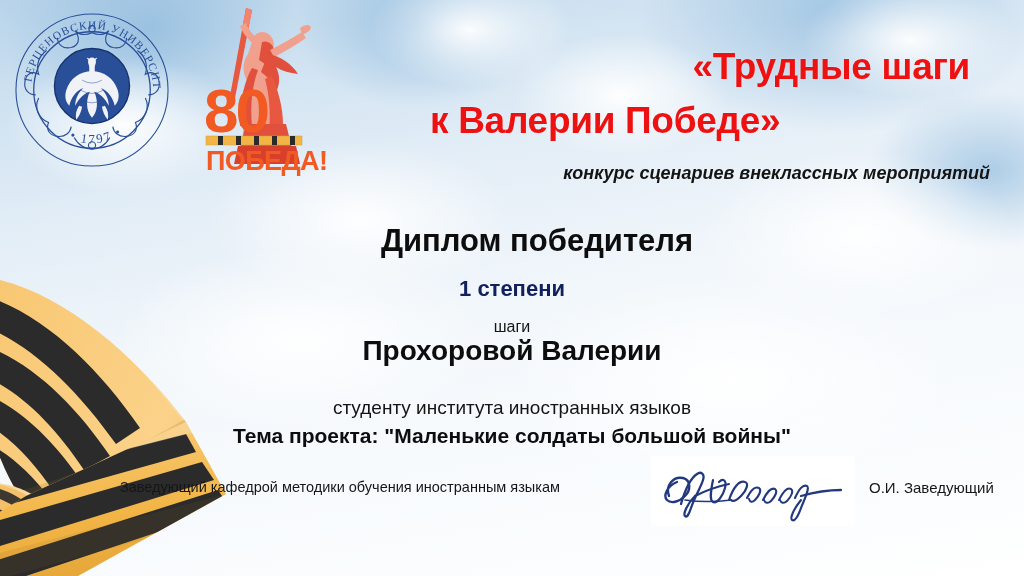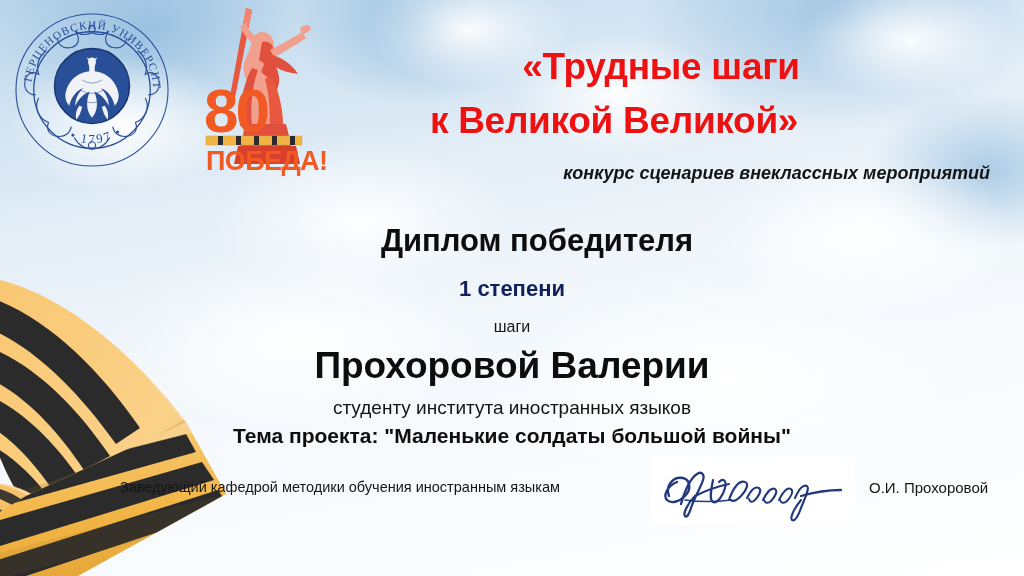--- a/index.html
+++ b/index.html
@@ -62,21 +62,21 @@
     position: absolute;
     left: 330px; top: 40px;
     width: 640px;
     color: #ee1111;
     font-size: 37px;
     font-weight: bold;
     line-height: 1.45;
     letter-spacing: -0.3px;
     text-shadow: 0 0 2px rgba(255,255,255,0.55);
   }
-  .title .line1 { display:block; text-align:center; padding-left: 22px; }
+  .title .line1 { display:block; text-align:right; padding-left: 22px; }
   .title .line2 { display:block; text-align:left; padding-left: 100px; }
 
   .subtitle {
     position: absolute;
     left: 330px; top: 163px;
     width: 660px;
     text-align: right;
     color: #141414;
     font-size: 18px;
     font-weight: bold;
@@ -102,24 +102,24 @@
   }
   .issued-label {
     position: absolute;
     left: 0; top: 318px; width: 1024px;
     text-align: center;
     color: #161616;
     font-size: 16px;
   }
   .recipient {
     position: absolute;
-    left: 0; top: 345px; width: 1024px;
+    left: 0; top: 335px; width: 1024px;
     text-align: center;
     color: #0d0d0d;
-    font-size: 37px;
+    font-size: 28px;
     font-weight: bold;
   }
   .recipient-role {
     position: absolute;
     left: 0; top: 397px; width: 1024px;
     text-align: center;
     color: #141414;
     font-size: 19px;
   }
   .project-theme {
@@ -325,21 +325,21 @@
           <path d="M -80,342 L 228,244 L 240,262 L -72,366 Z"></path>
         </g>
         <path d="M -80,240 L 200,170 L 206,186 L -78,258 Z" fill="#ffffff" opacity="0.22"></path>
         <path d="M -80,330 L 236,248 L 246,268 L -74,356 Z" fill="#8a6a22" opacity="0.12"></path>
       </g>
     </svg>
   </div>
 
   <div class="title">
     <span class="line1">«Трудные шаги</span>
-    <span class="line2">к Великой Великой»</span>
+    <span class="line2">к Валерии Победе»</span>
   </div>
 
   <div class="subtitle">конкурс сценариев внеклассных мероприятий</div>
 
   <div class="diploma-title">Диплом победителя</div>
   <div class="diploma-degree">1 степени</div>
   <div class="issued-label">шаги</div>
   <div class="recipient">Прохоровой Валерии</div>
   <div class="recipient-role">студенту института иностранных языков</div>
   <div class="project-theme">Тема проекта: "Маленькие солдаты большой войны"</div>
@@ -357,16 +357,16 @@
         <path d="M96,42 C100,34 104,30 108,32 C111,34 108,40 104,44 C101,47 99,46 98,43" stroke-width="2.1"></path>
         <path d="M112,44 C116,36 120,31 124,33 C127,35 124,41 120,45 C117,48 114,47 113,44" stroke-width="2.1"></path>
         <path d="M128,44 C132,36 136,31 140,33 C143,35 140,41 136,45 C133,48 130,47 129,44" stroke-width="2"></path>
         <path d="M144,42 C148,33 152,28 156,30 C159,32 154,42 150,52 C147,60 144,66 141,64 C139,62 142,54 150,44" stroke-width="2.1"></path>
         <path d="M150,40 C164,36 178,34 190,34" stroke-width="2.3"></path>
         <path d="M34,44 C48,46 64,46 80,44" stroke-width="1.6"></path>
       </g>
     </svg>
   </div>
 
-  <div class="signer-name">О.И. Прохоровой</div>
+  <div class="signer-name">О.И. Заведующий</div>
 
 
 </div>
 
 </body></html>

